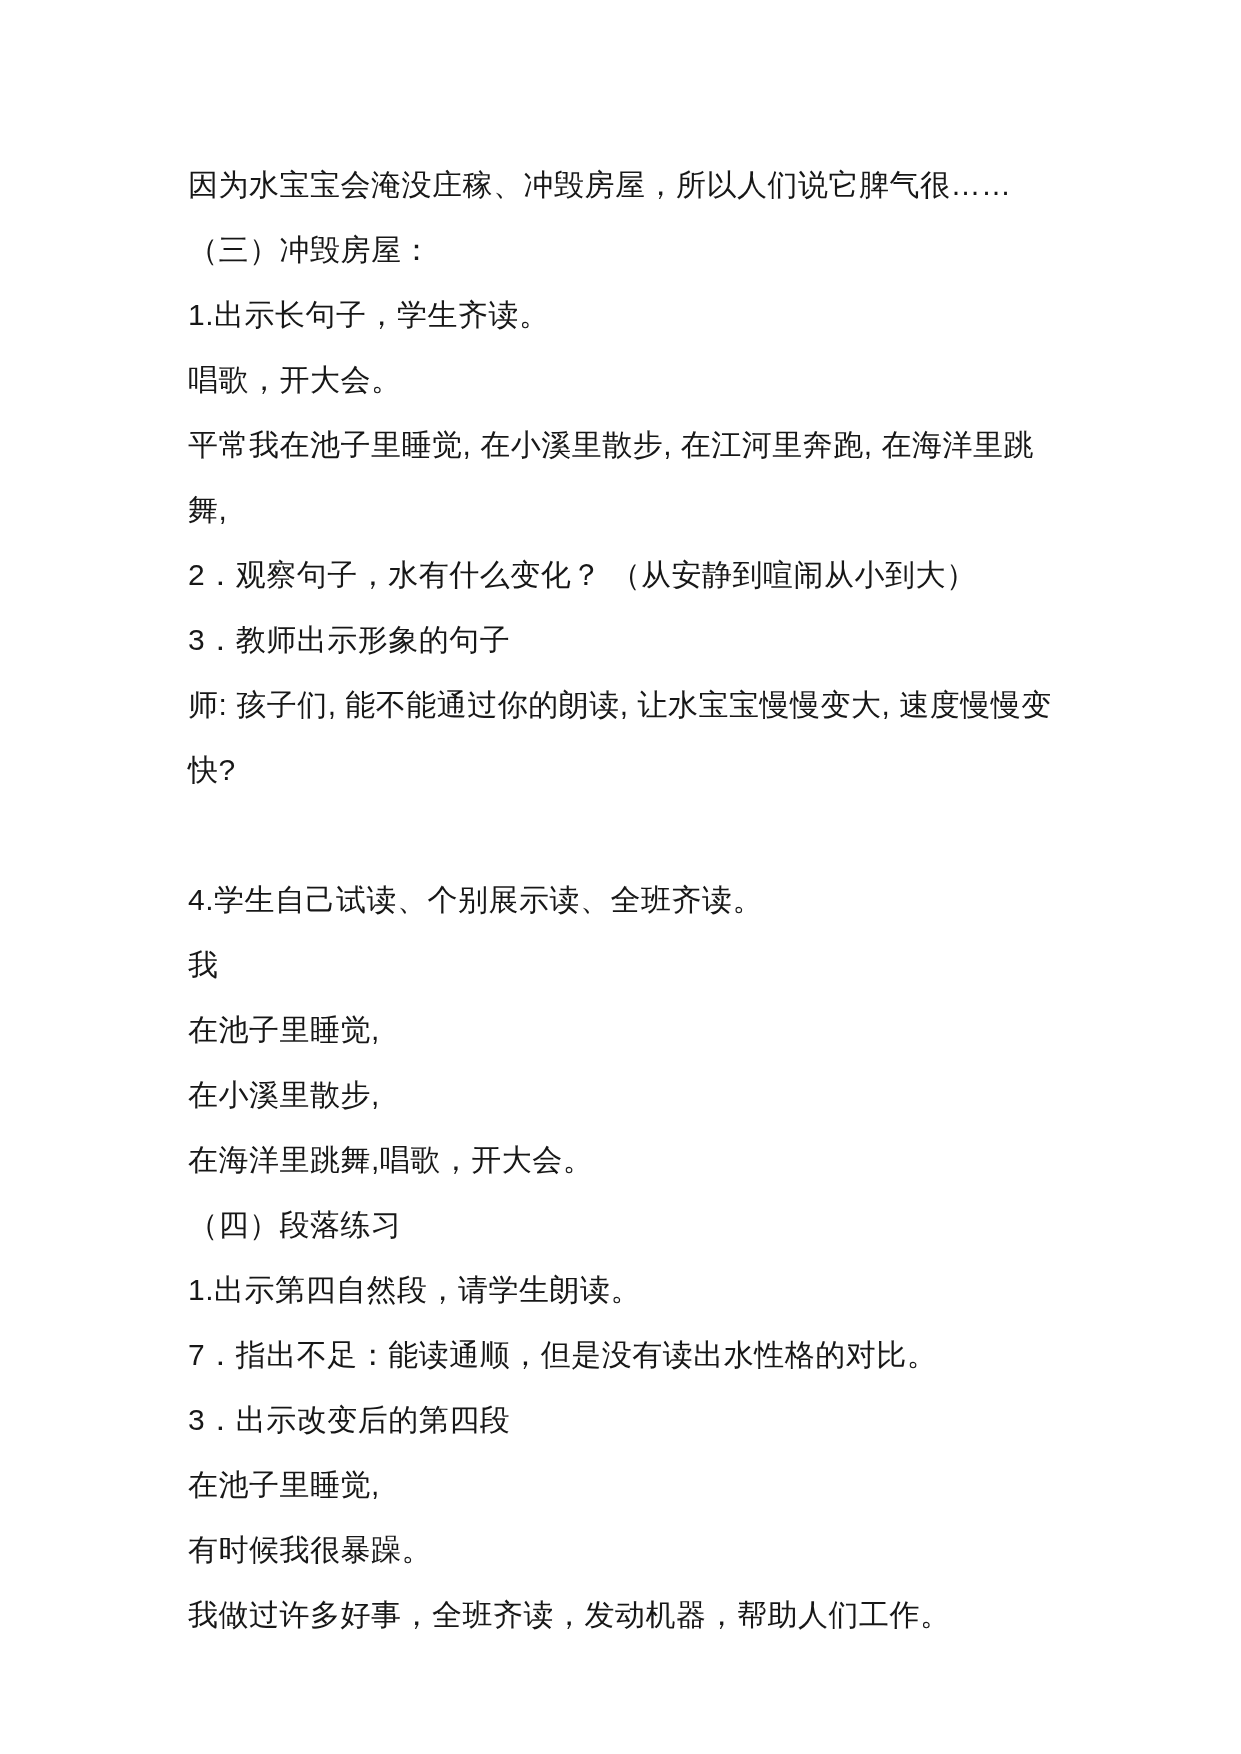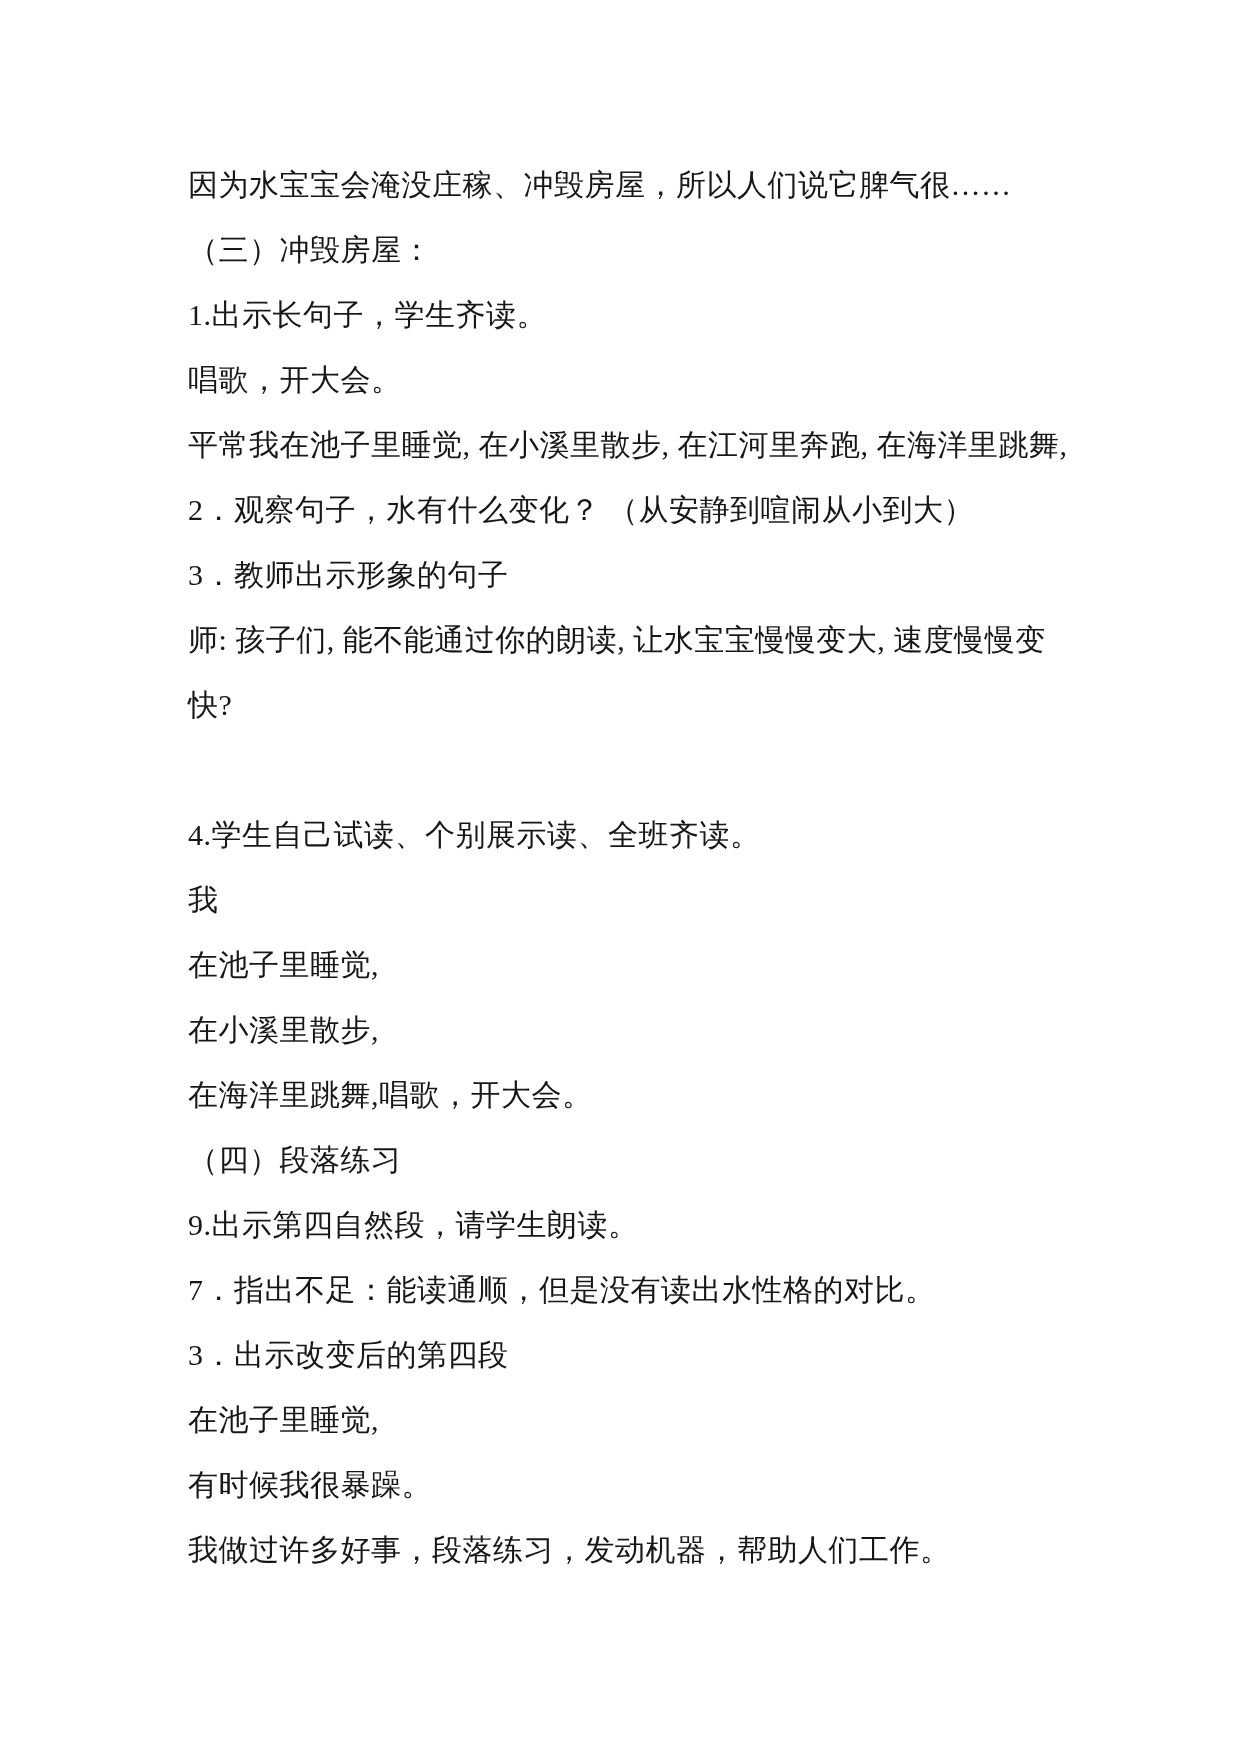--- a/index.html
+++ b/index.html
@@ -8,21 +8,21 @@
     background: #ffffff;
   }
   .page {
     position: relative;
     width: 1241px;
     height: 1754px;
     margin: 0 auto;
     background: #ffffff;
     box-sizing: border-box;
     padding: 152px 168px 0 188px;
-    font-family: Liberation Serif, serif;
+    font-family: Liberation Sans, sans-serif;
     font-size: 30px;
     line-height: 65px;
     color: #171717;
     overflow: hidden;
   }
   .line {
     min-height: 65px;
     white-space: pre-wrap;
     letter-spacing: 0.5px;
   }
@@ -39,19 +39,19 @@
   <div class="line">2．观察句子，水有什么变化？ （从安静到喧闹从小到大）</div>
   <div class="line">3．教师出示形象的句子</div>
   <div class="line">师: 孩子们, 能不能通过你的朗读, 让水宝宝慢慢变大, 速度慢慢变快?</div>
   <div class="line"></div>
   <div class="line">4.学生自己试读、个别展示读、全班齐读。</div>
   <div class="line">我</div>
   <div class="line">在池子里睡觉,</div>
   <div class="line">在小溪里散步,</div>
   <div class="line">在海洋里跳舞,唱歌，开大会。</div>
   <div class="line">（四）段落练习</div>
-  <div class="line">9.出示第四自然段，请学生朗读。</div>
+  <div class="line">1.出示第四自然段，请学生朗读。</div>
   <div class="line">7．指出不足：能读通顺，但是没有读出水性格的对比。</div>
   <div class="line">3．出示改变后的第四段</div>
   <div class="line">在池子里睡觉,</div>
   <div class="line">有时候我很暴躁。</div>
-  <div class="line">我做过许多好事，段落练习，发动机器，帮助人们工作。</div>
+  <div class="line">我做过许多好事，全班齐读，发动机器，帮助人们工作。</div>
 </div>
 
 </body></html>

